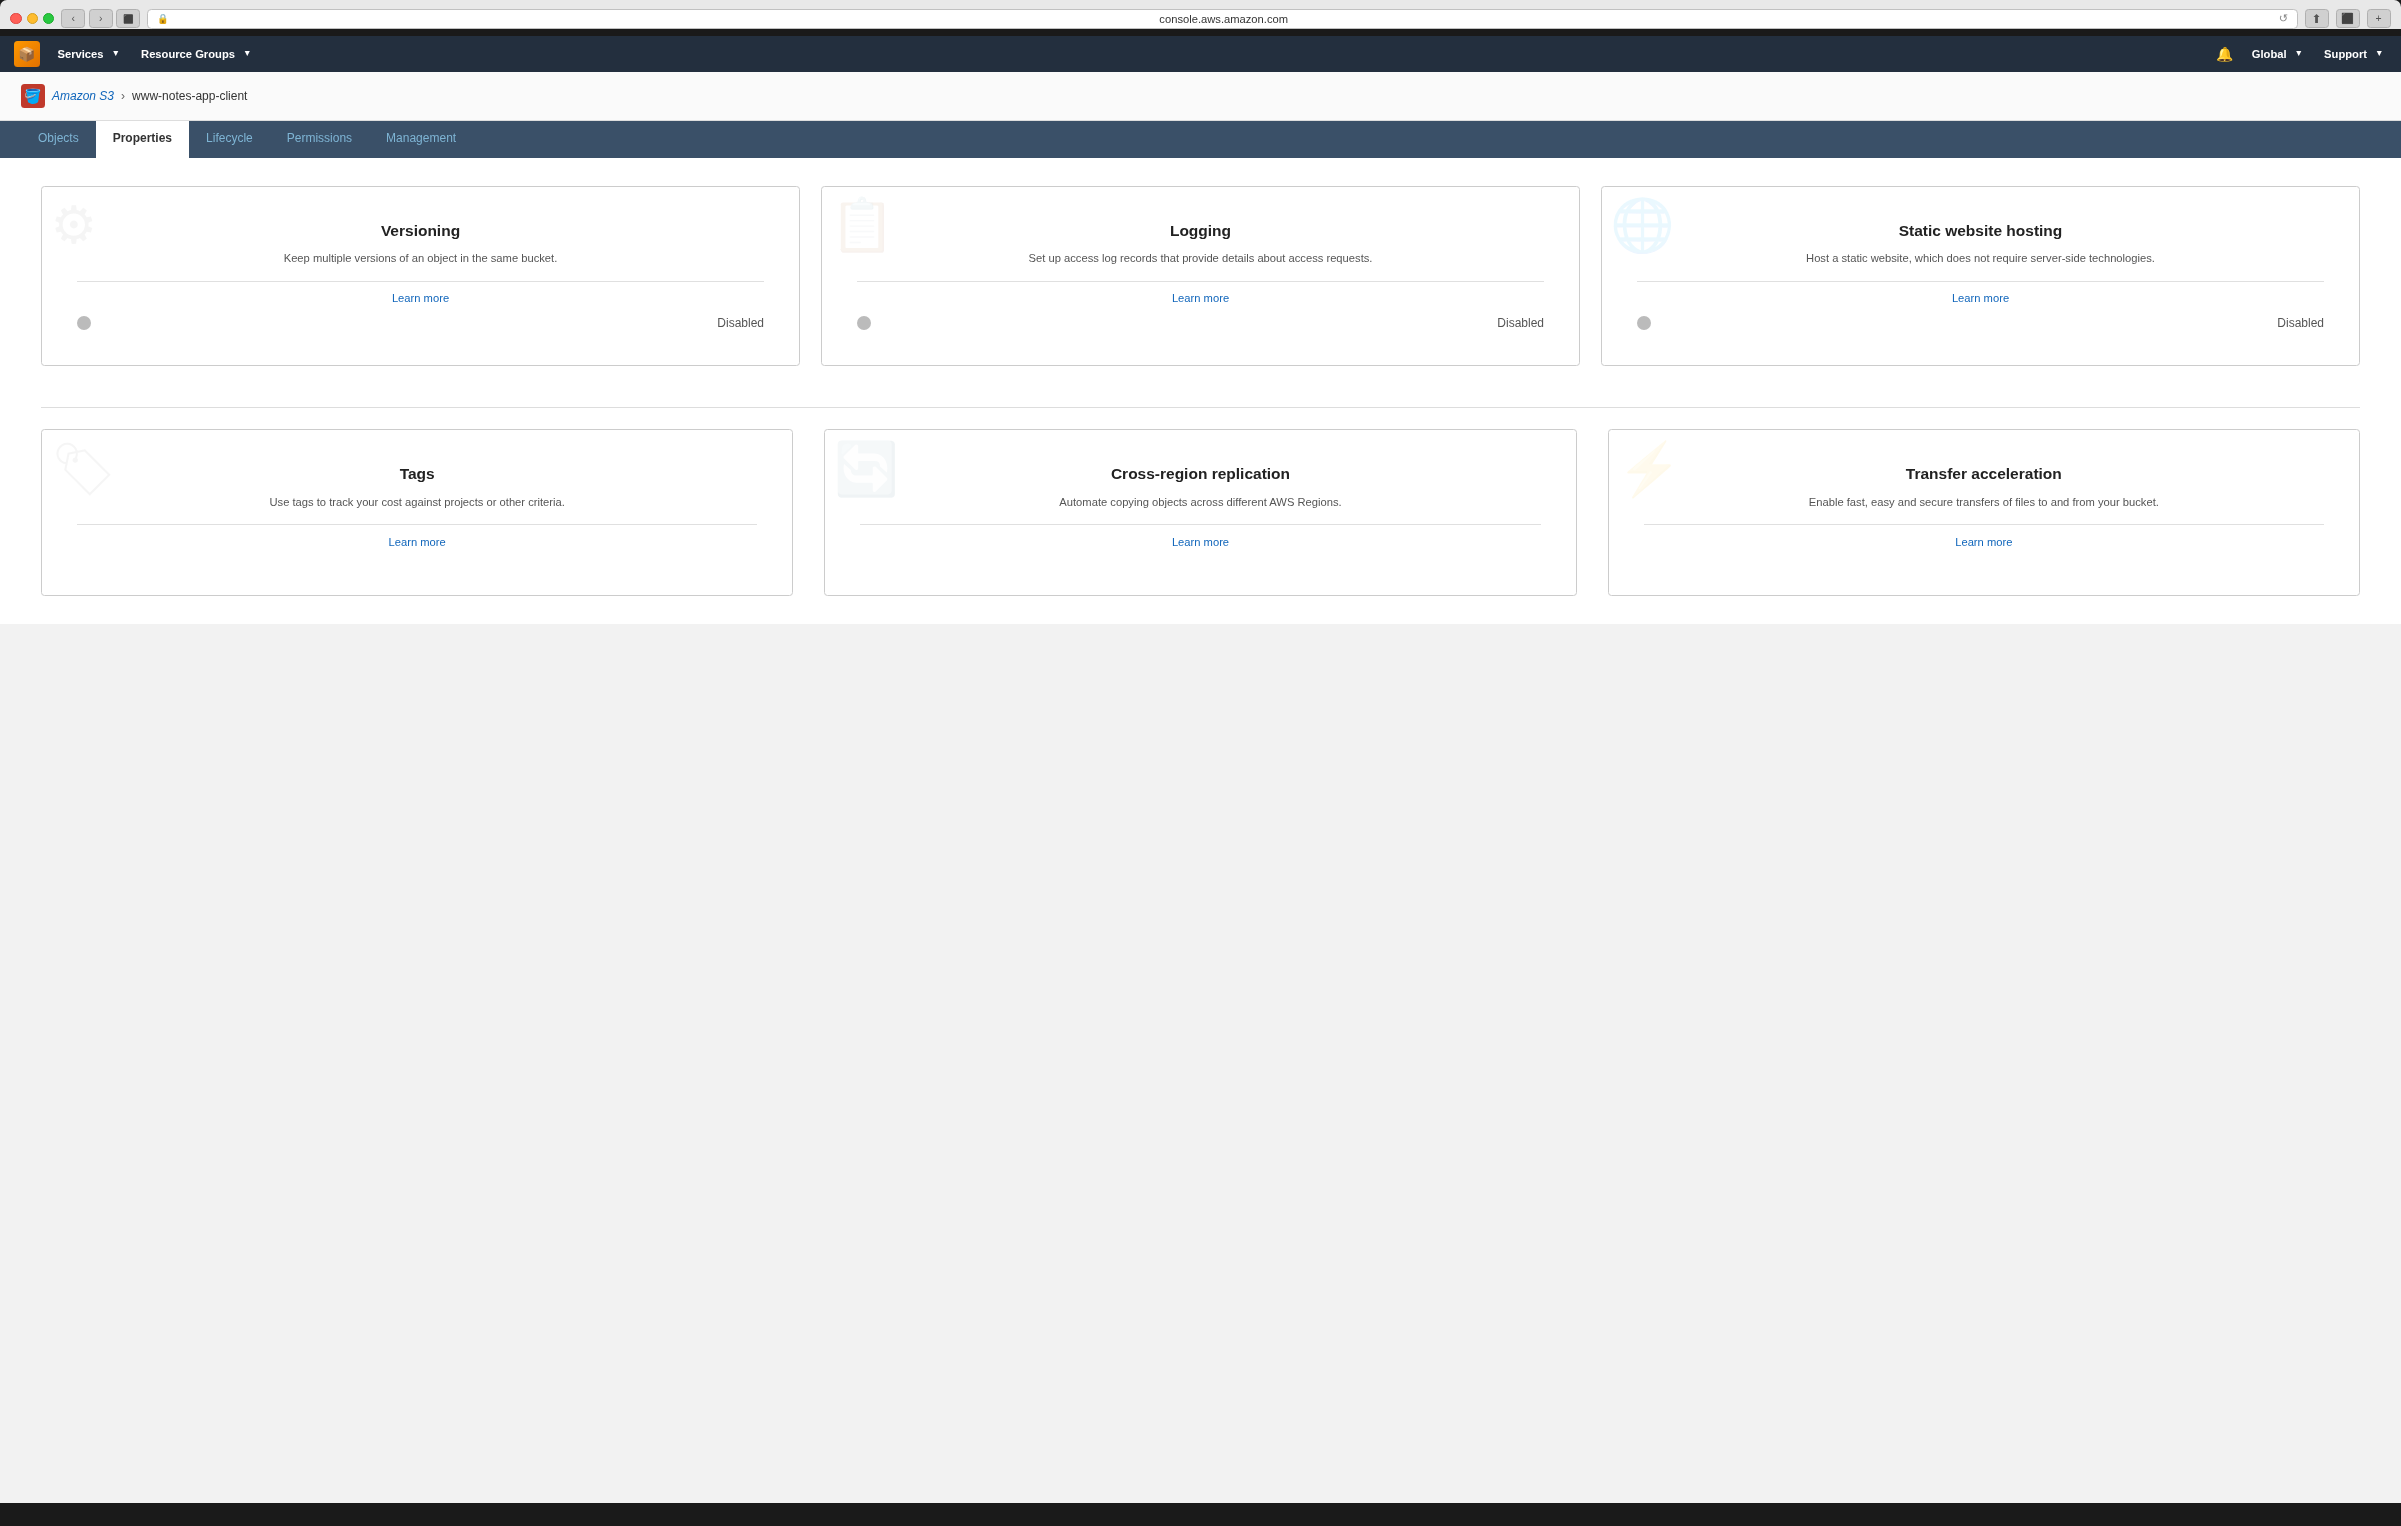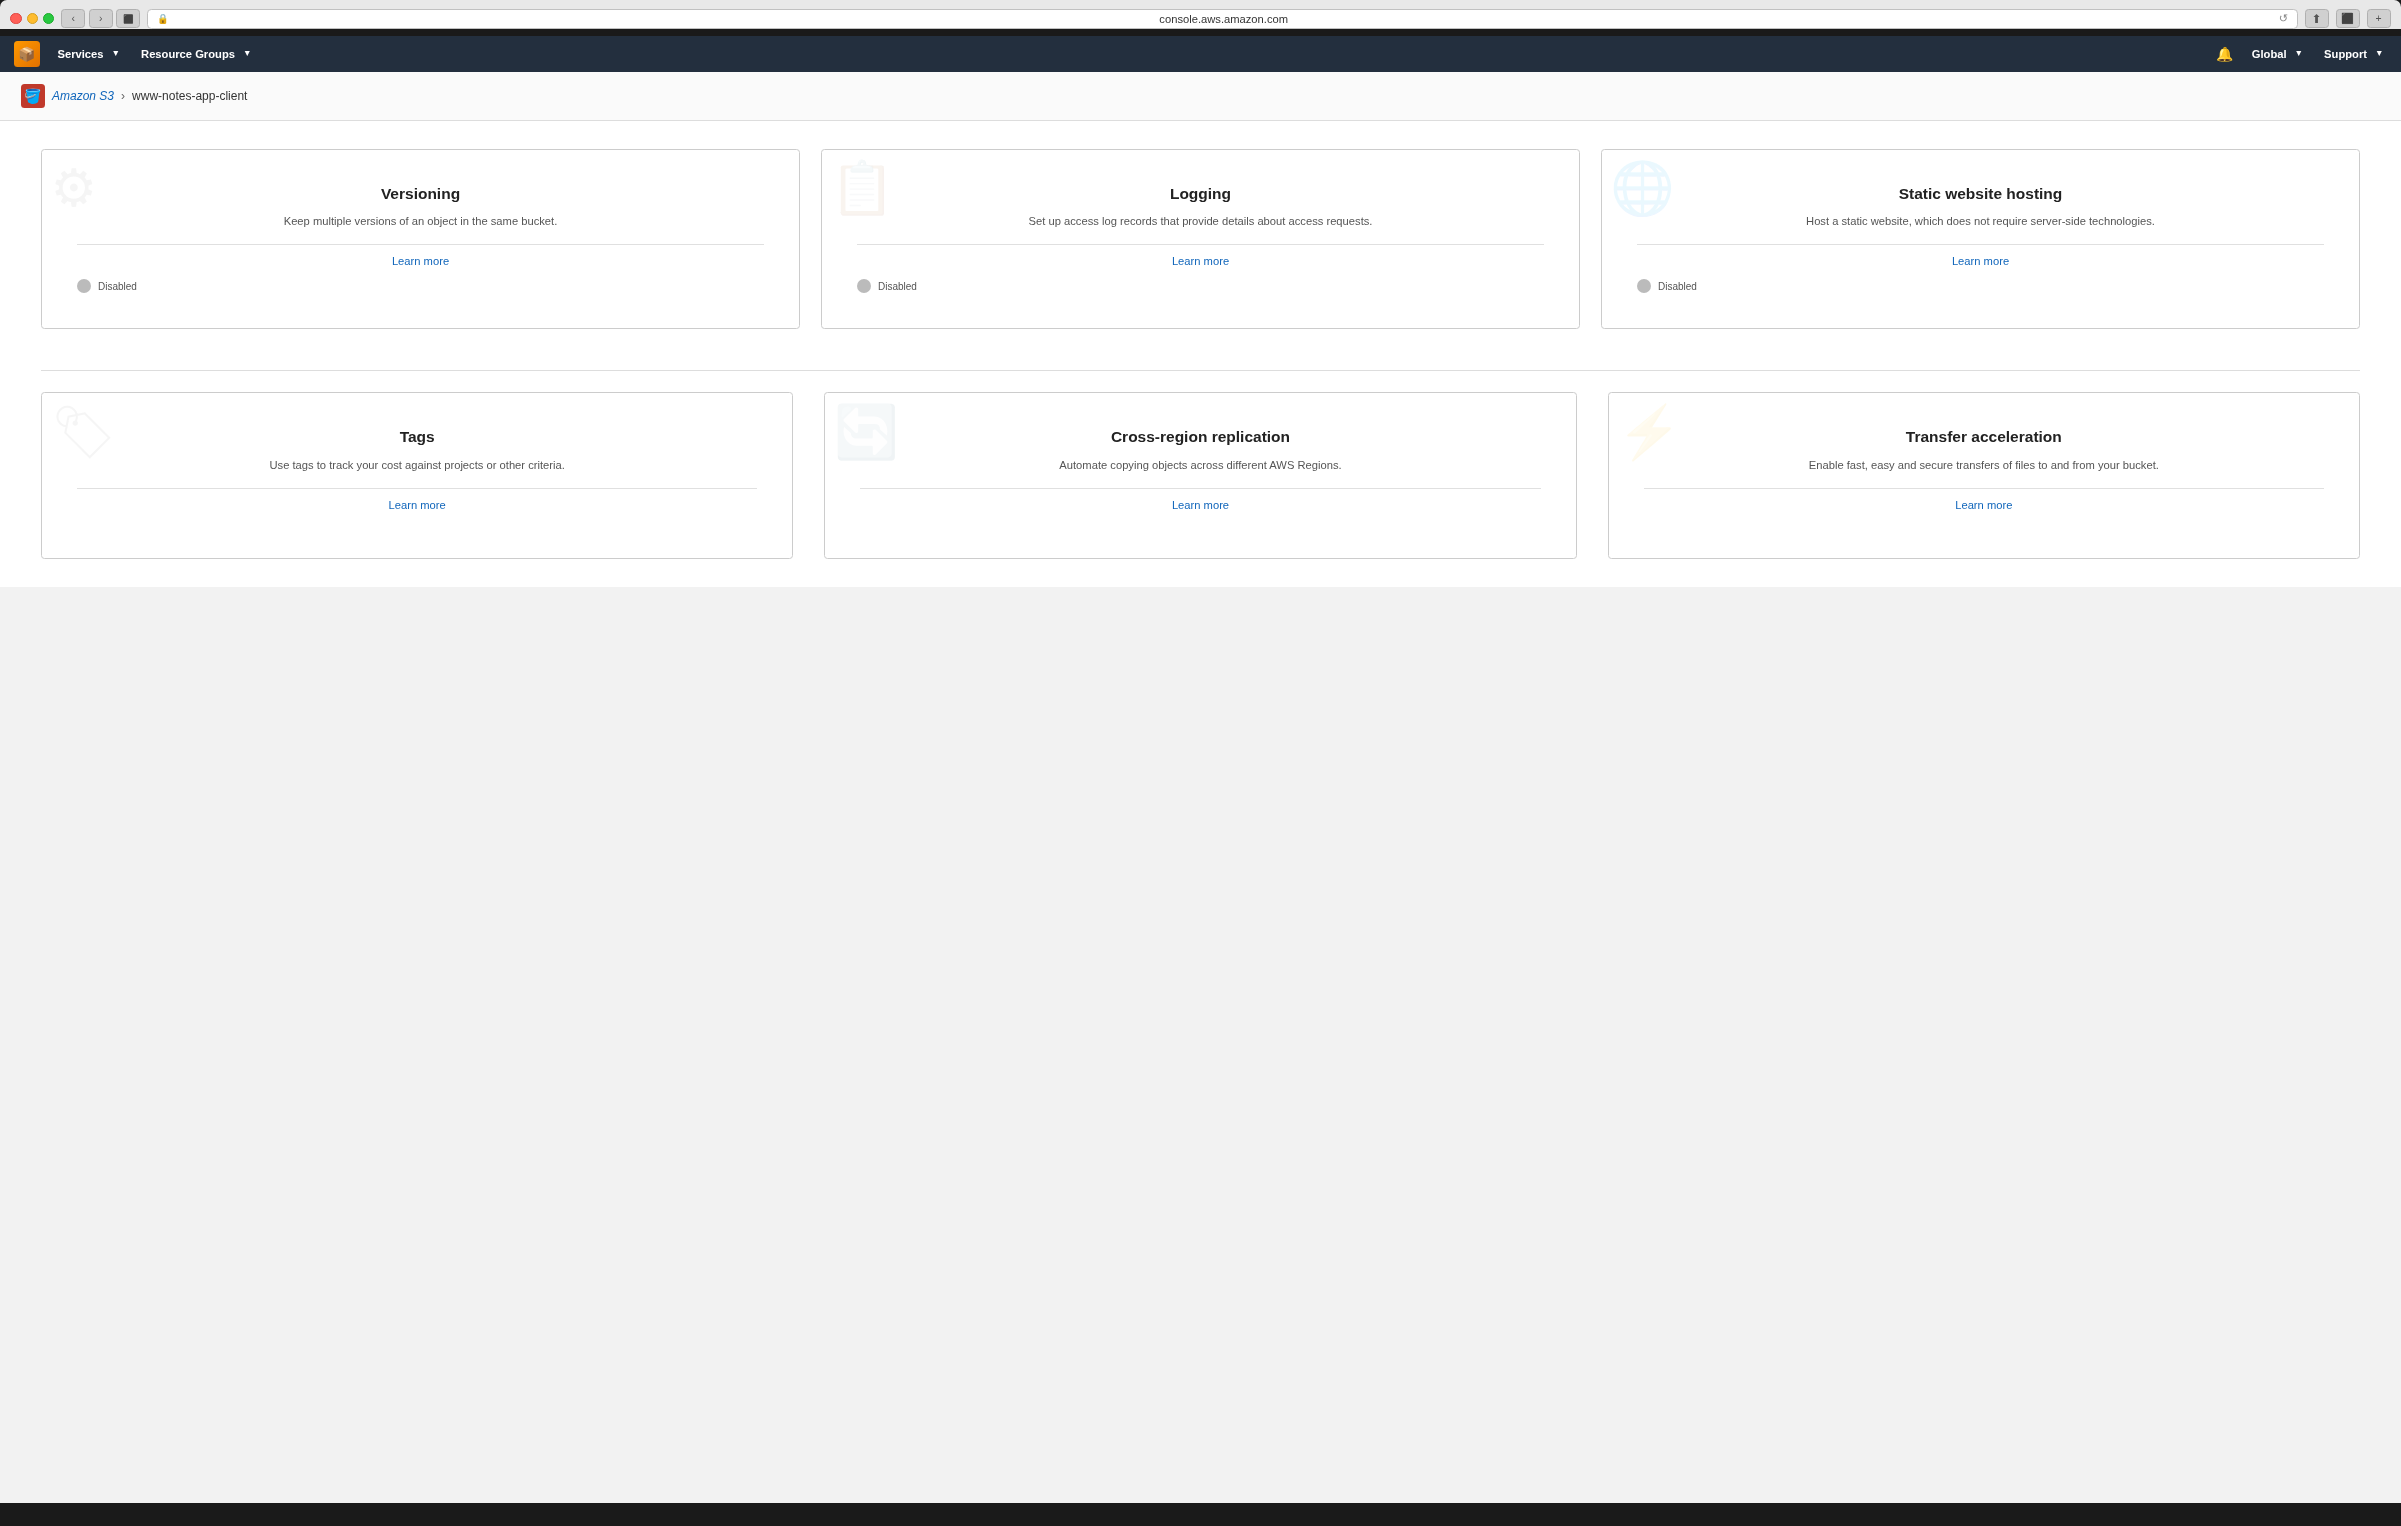--- a/index.html
+++ b/index.html
@@ -232,23 +232,24 @@
       text-align: center;
       display: block;
       margin-bottom: 12px;
       cursor: pointer;
       text-decoration: none;
     }
 
     .card-status {
       display: flex;
       align-items: center;
-      gap: 7px;
-      font-size: 10px;
+      gap: 1px;
+      font-size: 12px;
       color: #555;
+      justify-content: space-between;
     }
 
     .status-dot {
       width: 14px;
       height: 14px;
       border-radius: 50%;
       background: #bbb;
       flex-shrink: 0;
     }
 
@@ -326,20 +327,37 @@
 
   <div class="breadcrumb-bar">
     <div class="breadcrumb-logo">
       <span style="font-size:14px;">🪣</span>
     </div>
     <a class="breadcrumb-link">Amazon S3</a>
     <span class="breadcrumb-sep">›</span>
     <span class="breadcrumb-current">www-notes-app-client</span>
   </div>
 
+  <div class="tabs-bar">
+    <div class="tab">
+      <span>Objects</span>
+    </div>
+    <div class="tab active">
+      <span>Properties</span>
+    </div>
+    <div class="tab">
+      <span>Lifecycle</span>
+    </div>
+    <div class="tab">
+      <span>Permissions</span>
+    </div>
+    <div class="tab">
+      <span>Management</span>
+    </div>
+  </div>
 
   <div class="main-content">
 
     <div style="position:relative; margin-bottom: 41px;">
       <div style="display:grid; grid-template-columns: repeat(3, 1fr); gap: 21px;">
 
         <div class="card">
           <div class="card-bg-icon">⚙</div>
           <div class="card-title">Versioning</div>
           <div class="card-desc">Keep multiple versions of an object in the same bucket.</div>

